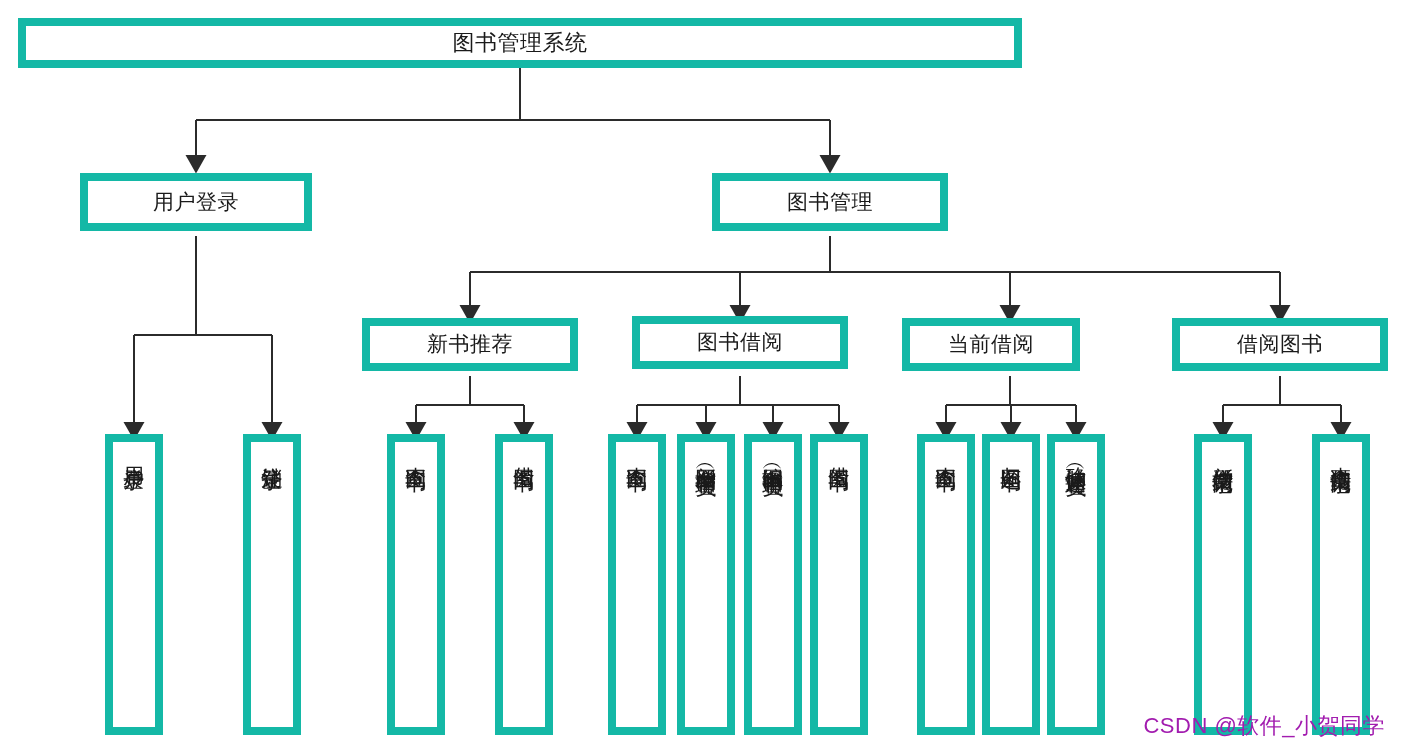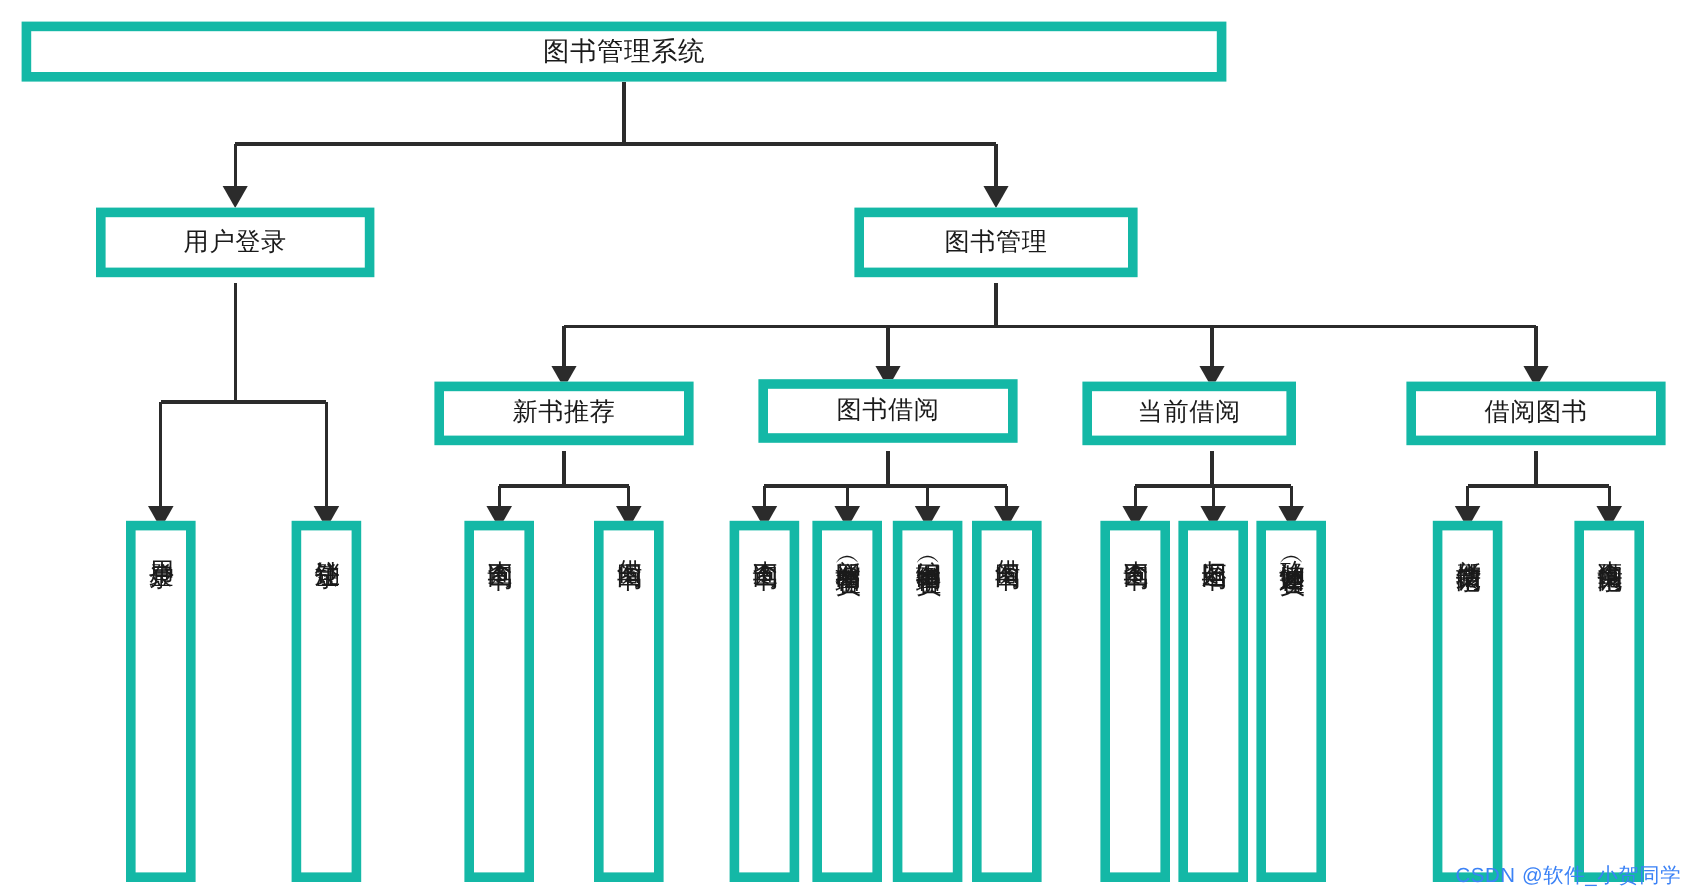--- a/index.html
+++ b/index.html
@@ -60,24 +60,24 @@
     writing-mode: vertical-rl;
     text-orientation: upright;
     font-size: 21px;
     line-height: 1.12;
     letter-spacing: 1.5px;
     white-space: nowrap;
     max-height: 288px;
   }
   .watermark {
     position: absolute;
-    right: 4px;
+    right: 20px;
     bottom: 6px;
-    font-size: 17px;
-    color: #3b82f6;
+    font-size: 22px;
+    color: #a21caf;
     letter-spacing: 0.5px;
     white-space: nowrap;
     z-index: 5;
   }
 </style>
 </head>
 <body>
 
 <div id="diagram-root">
 

